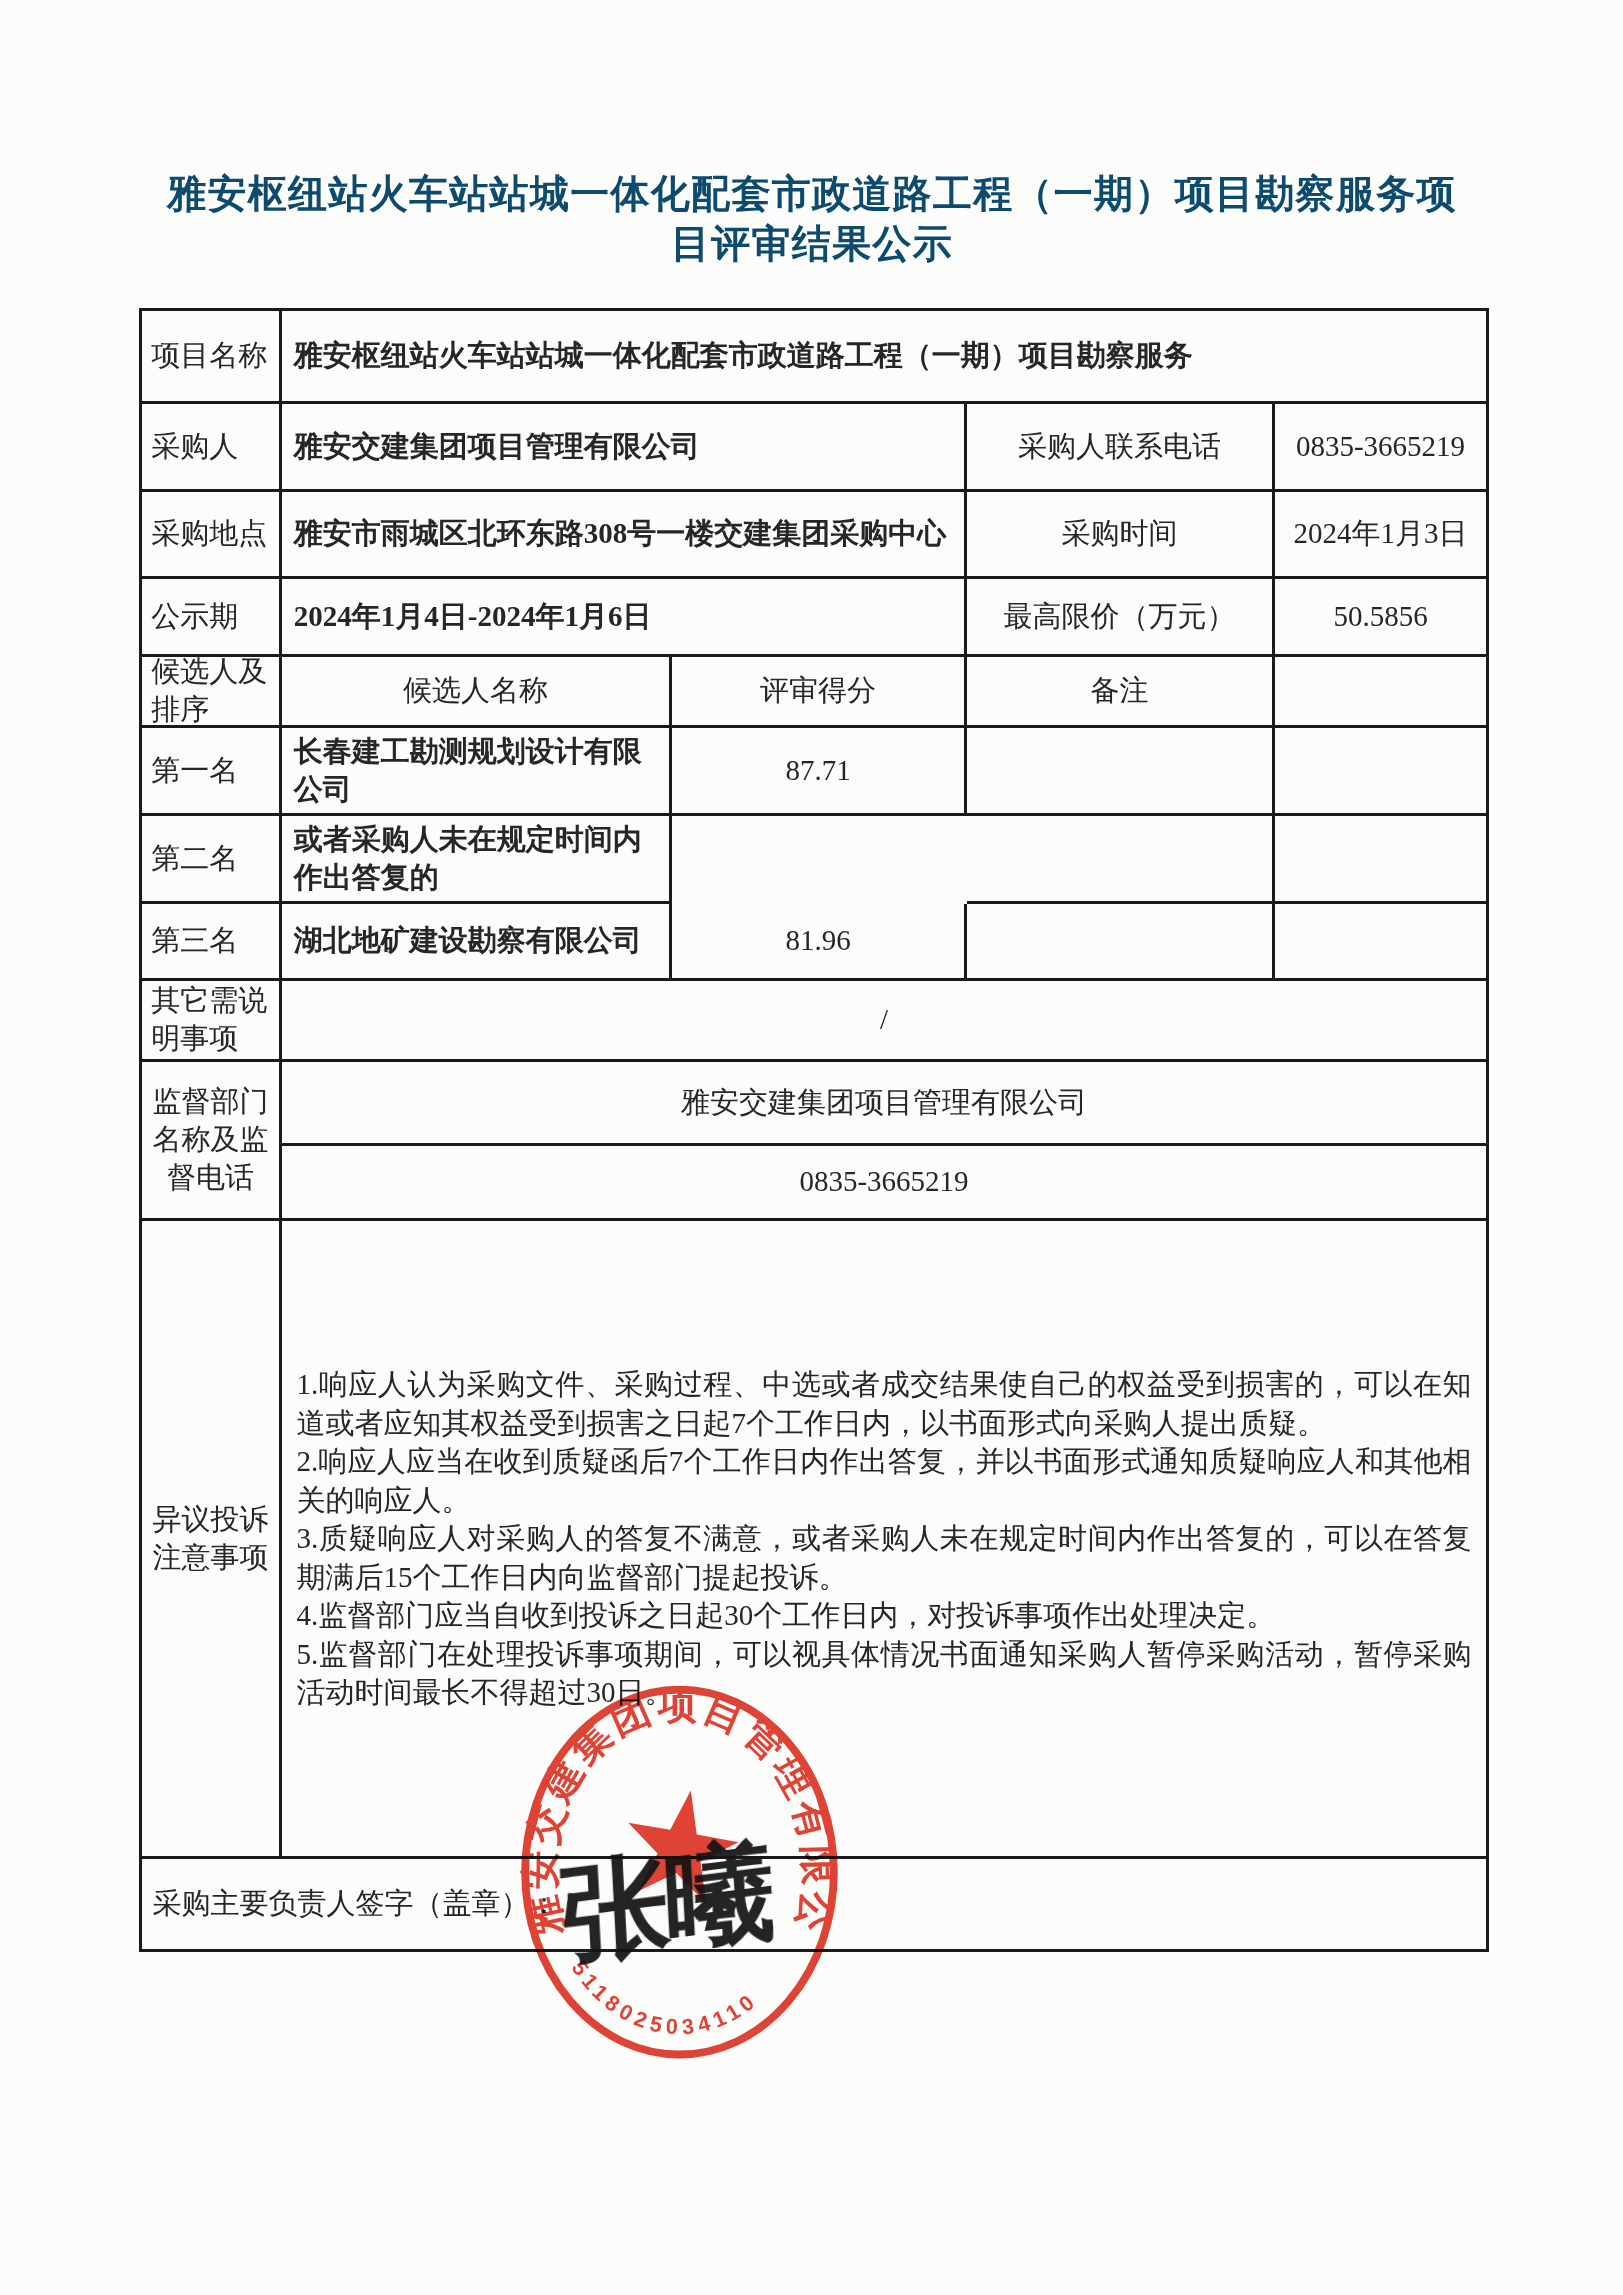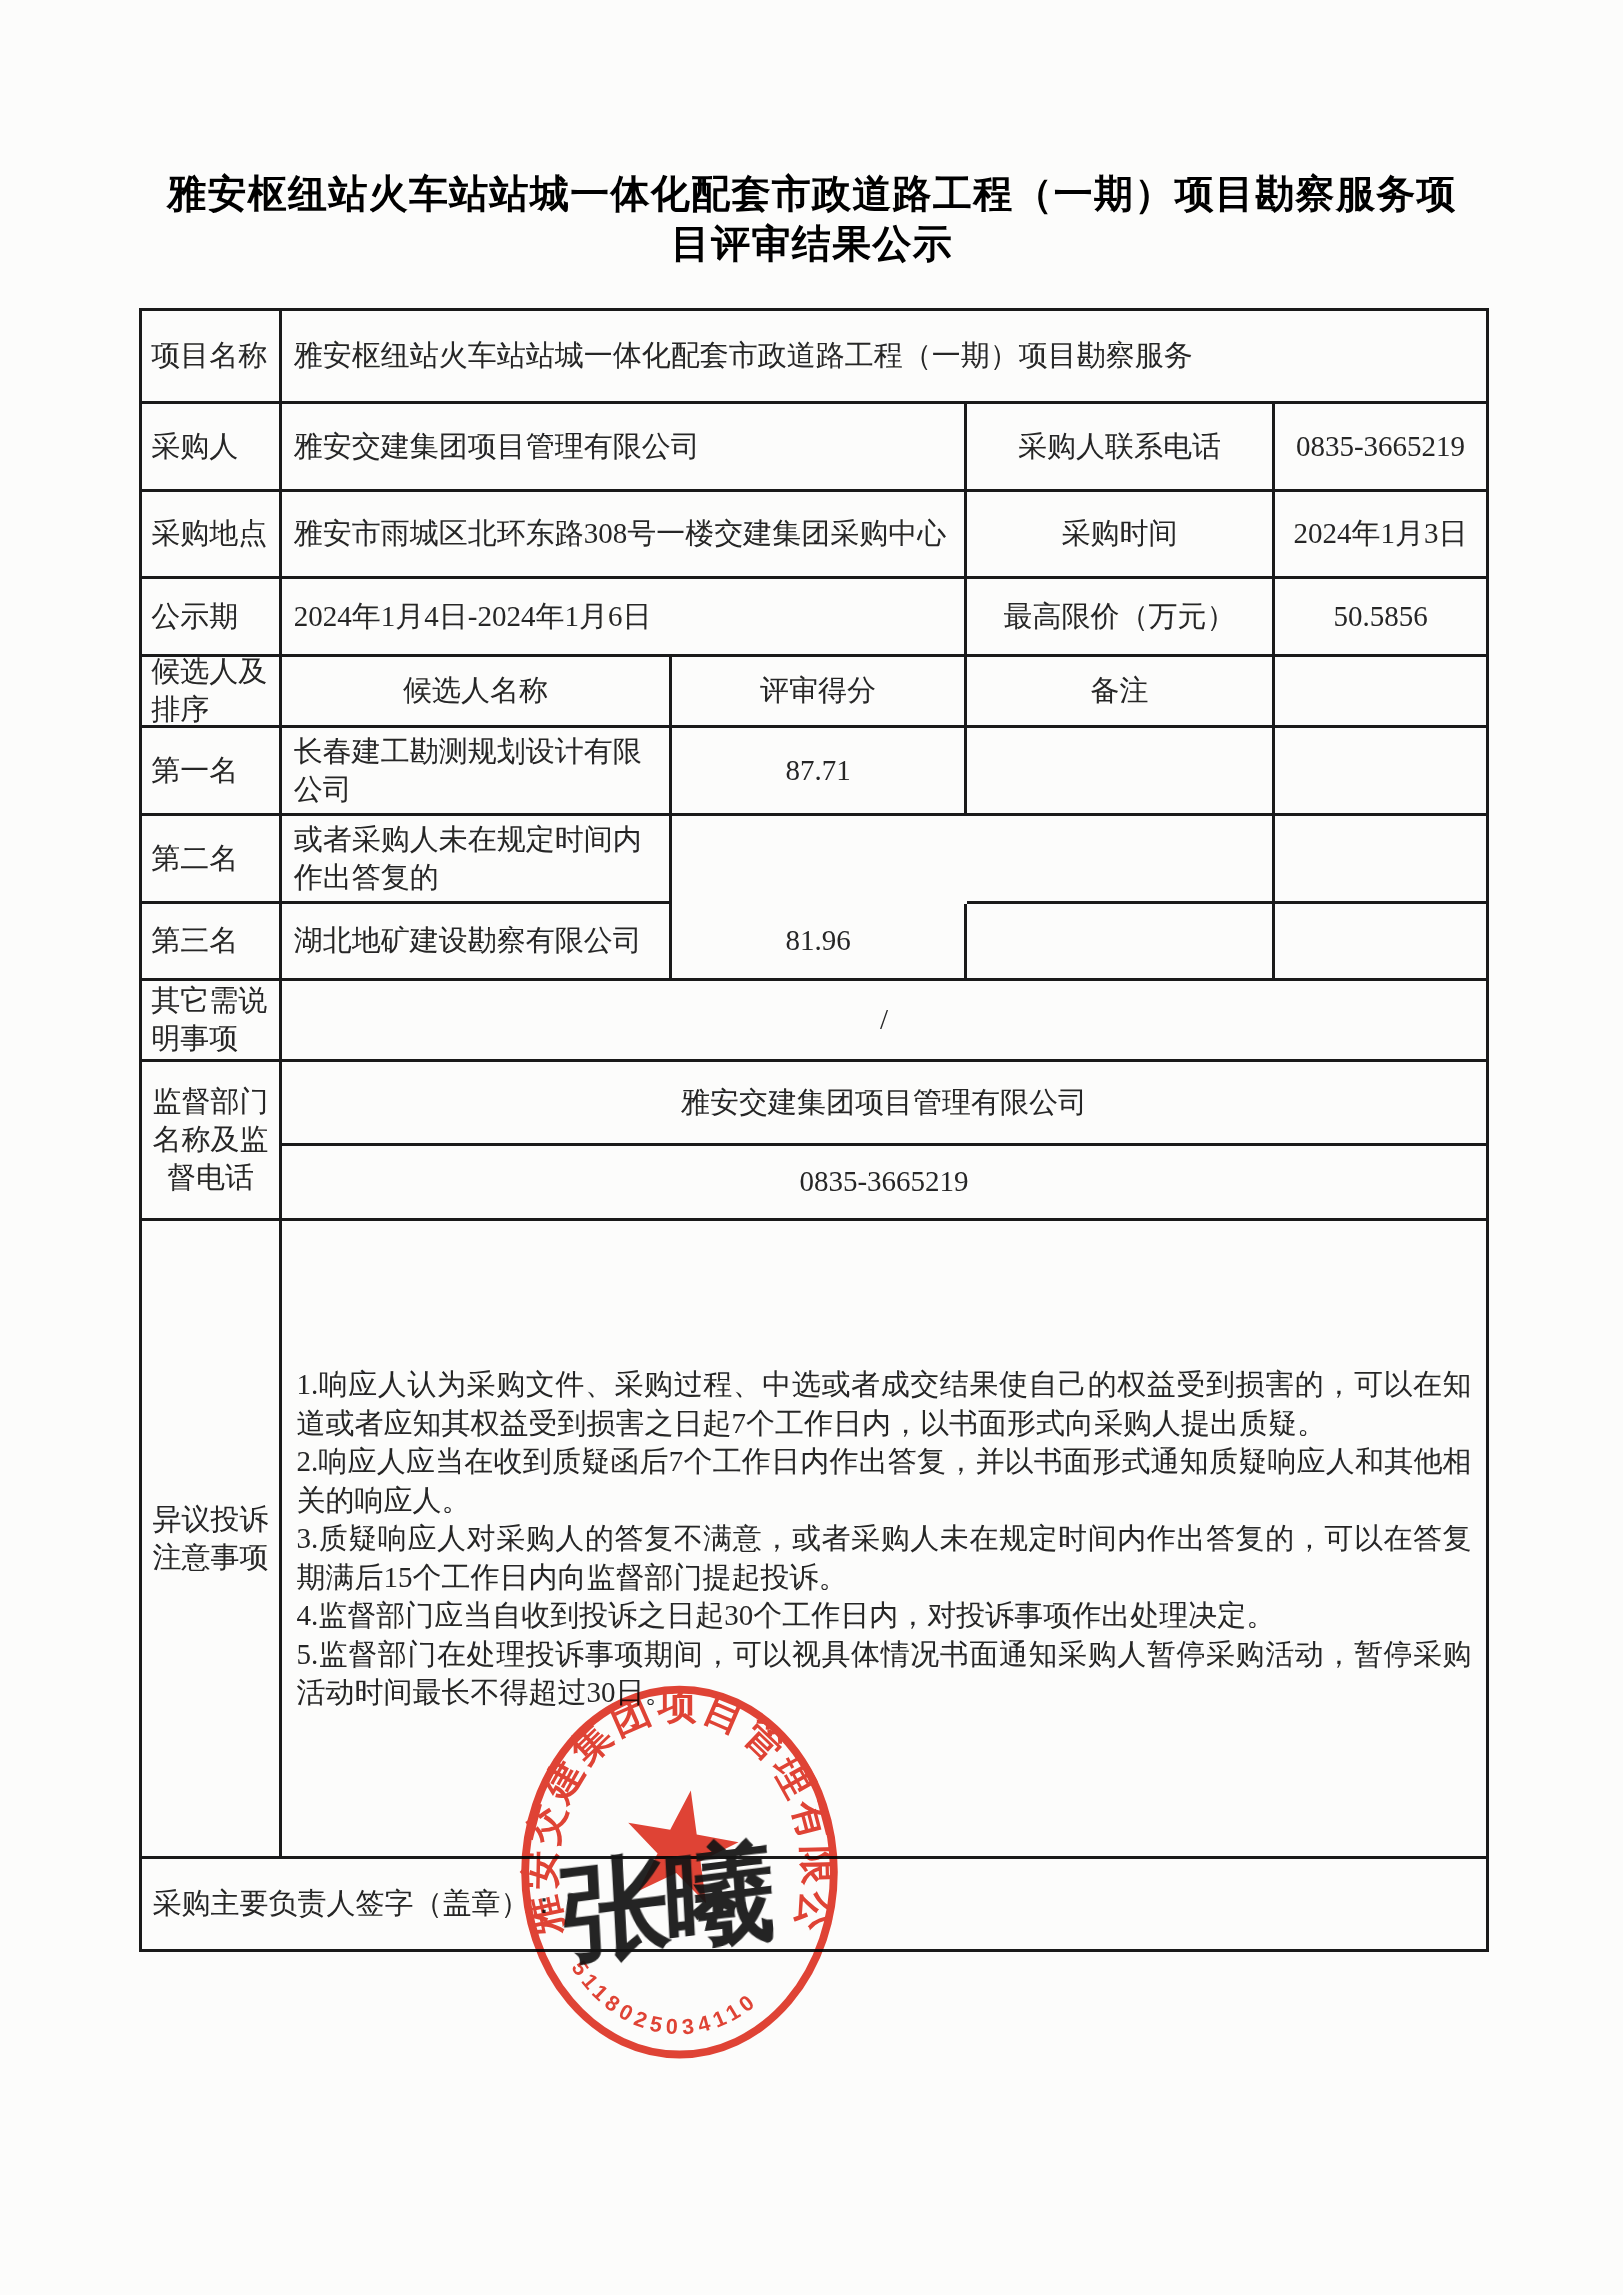--- a/index.html
+++ b/index.html
@@ -9,40 +9,40 @@
     background:#fcfcfb;
     font-family:"Liberation Serif","DejaVu Serif",serif;
     color:#262626;
     overflow:hidden;
   }
   .doc-title{
     position:absolute;top:169px;left:0;width:100%;
     text-align:center;
     font-family:"Liberation Sans","DejaVu Sans",sans-serif;
     font-weight:700;font-size:39px;line-height:50px;
-    letter-spacing:1.3px;color:#000000;
+    letter-spacing:1.3px;color:#0c4a6e;
   }
   .tbl{
     position:absolute;left:139px;top:308px;
     display:grid;
     grid-template-columns:140px 390px 295px 308px 214px;
     grid-template-rows:93px 88px 87px 78px 71px 88px 88px 77px 81px 84px 75px 638px 93px;
     border-top:3.3px solid #1a1a1a;
     border-left:3.3px solid #1a1a1a;
   }
   .c{
     box-sizing:border-box;
     border-right:3.3px solid #1a1a1a;
     border-bottom:3.3px solid #1a1a1a;
     display:flex;align-items:center;
     font-size:29px;line-height:1.3;
     overflow:hidden;
   }
   .lbl{padding:3.9px 6.5px 3.9px 9.2px;}
-  .val{padding:3.9px 10.5px 3.9px 11.8px;}
+  .val{padding:3.9px 10.5px 3.9px 11.8px;font-weight:bold;}
   .ctr{justify-content:center;text-align:center;padding:3.9px 5.2px;}
   .complaint{
     flex-direction:column;justify-content:center;align-items:stretch;
     padding:7.9px 14.4px;
   }
   .complaint p{margin:0;line-height:1.33;text-align:justify;}
   .sig-cell{padding:3.9px 6.5px 3.9px 10.5px;}
   
   .stamp{
     position:absolute;left:516px;top:1680px;width:327px;height:388px;

